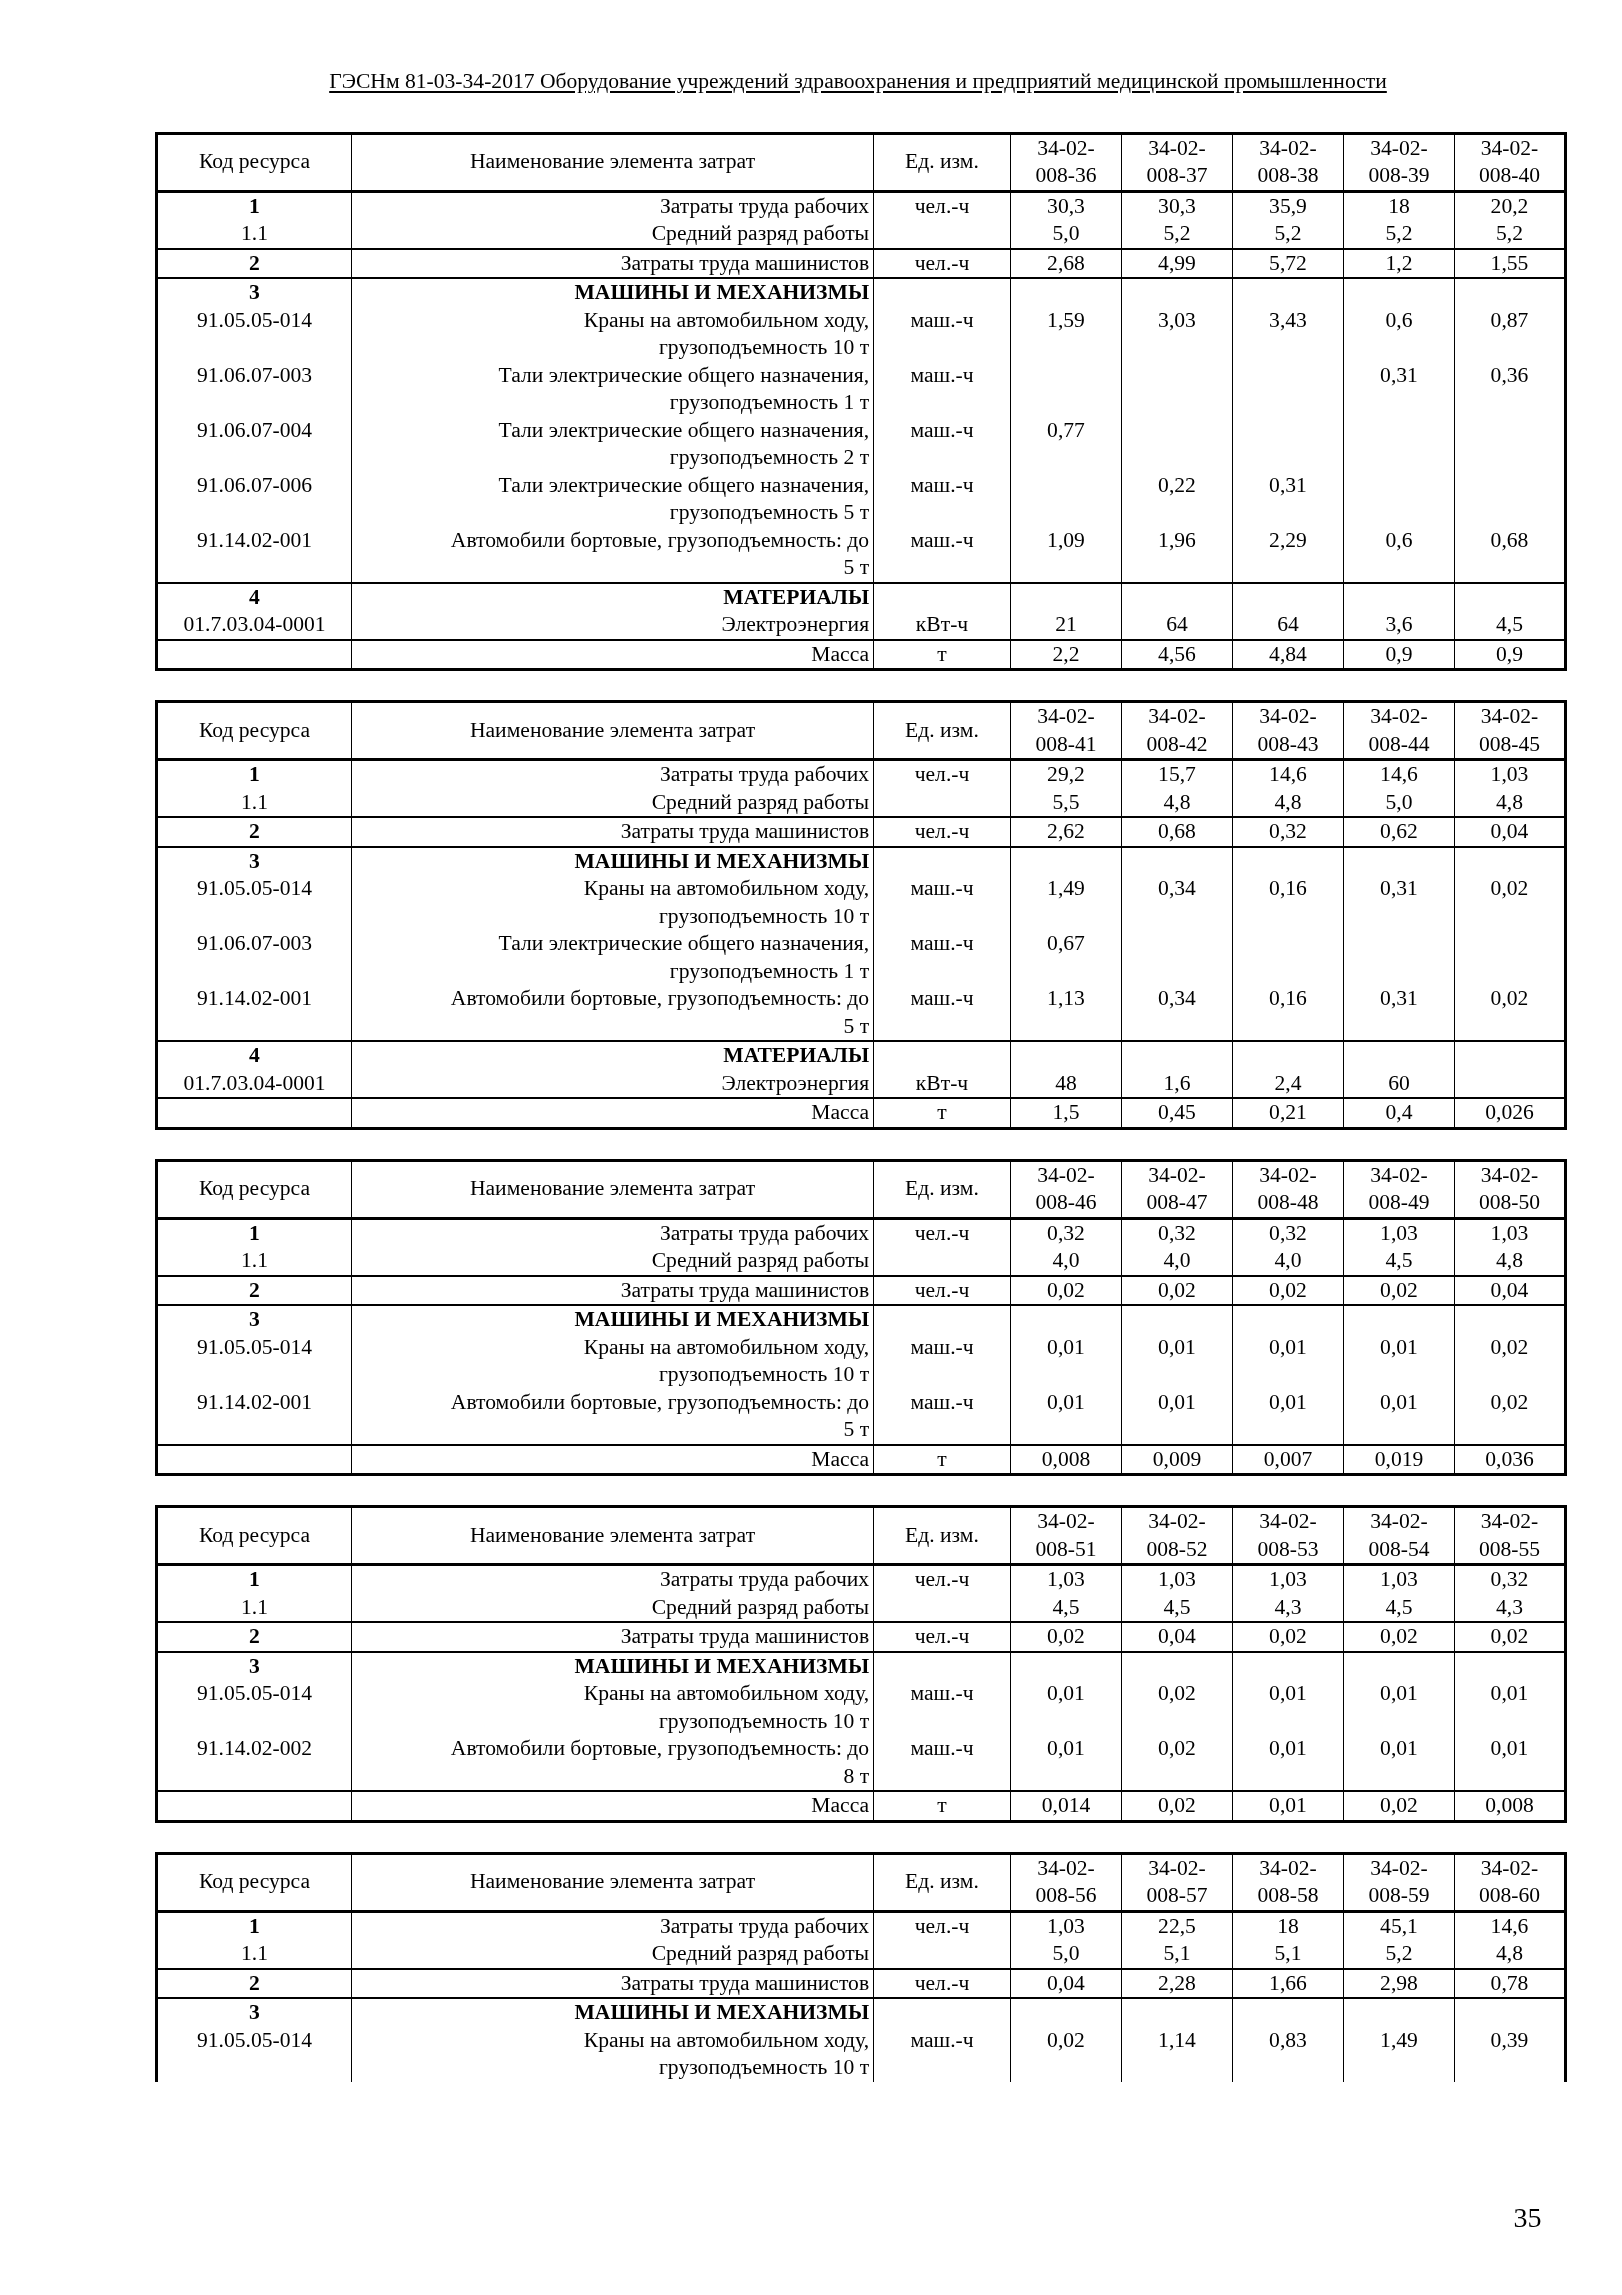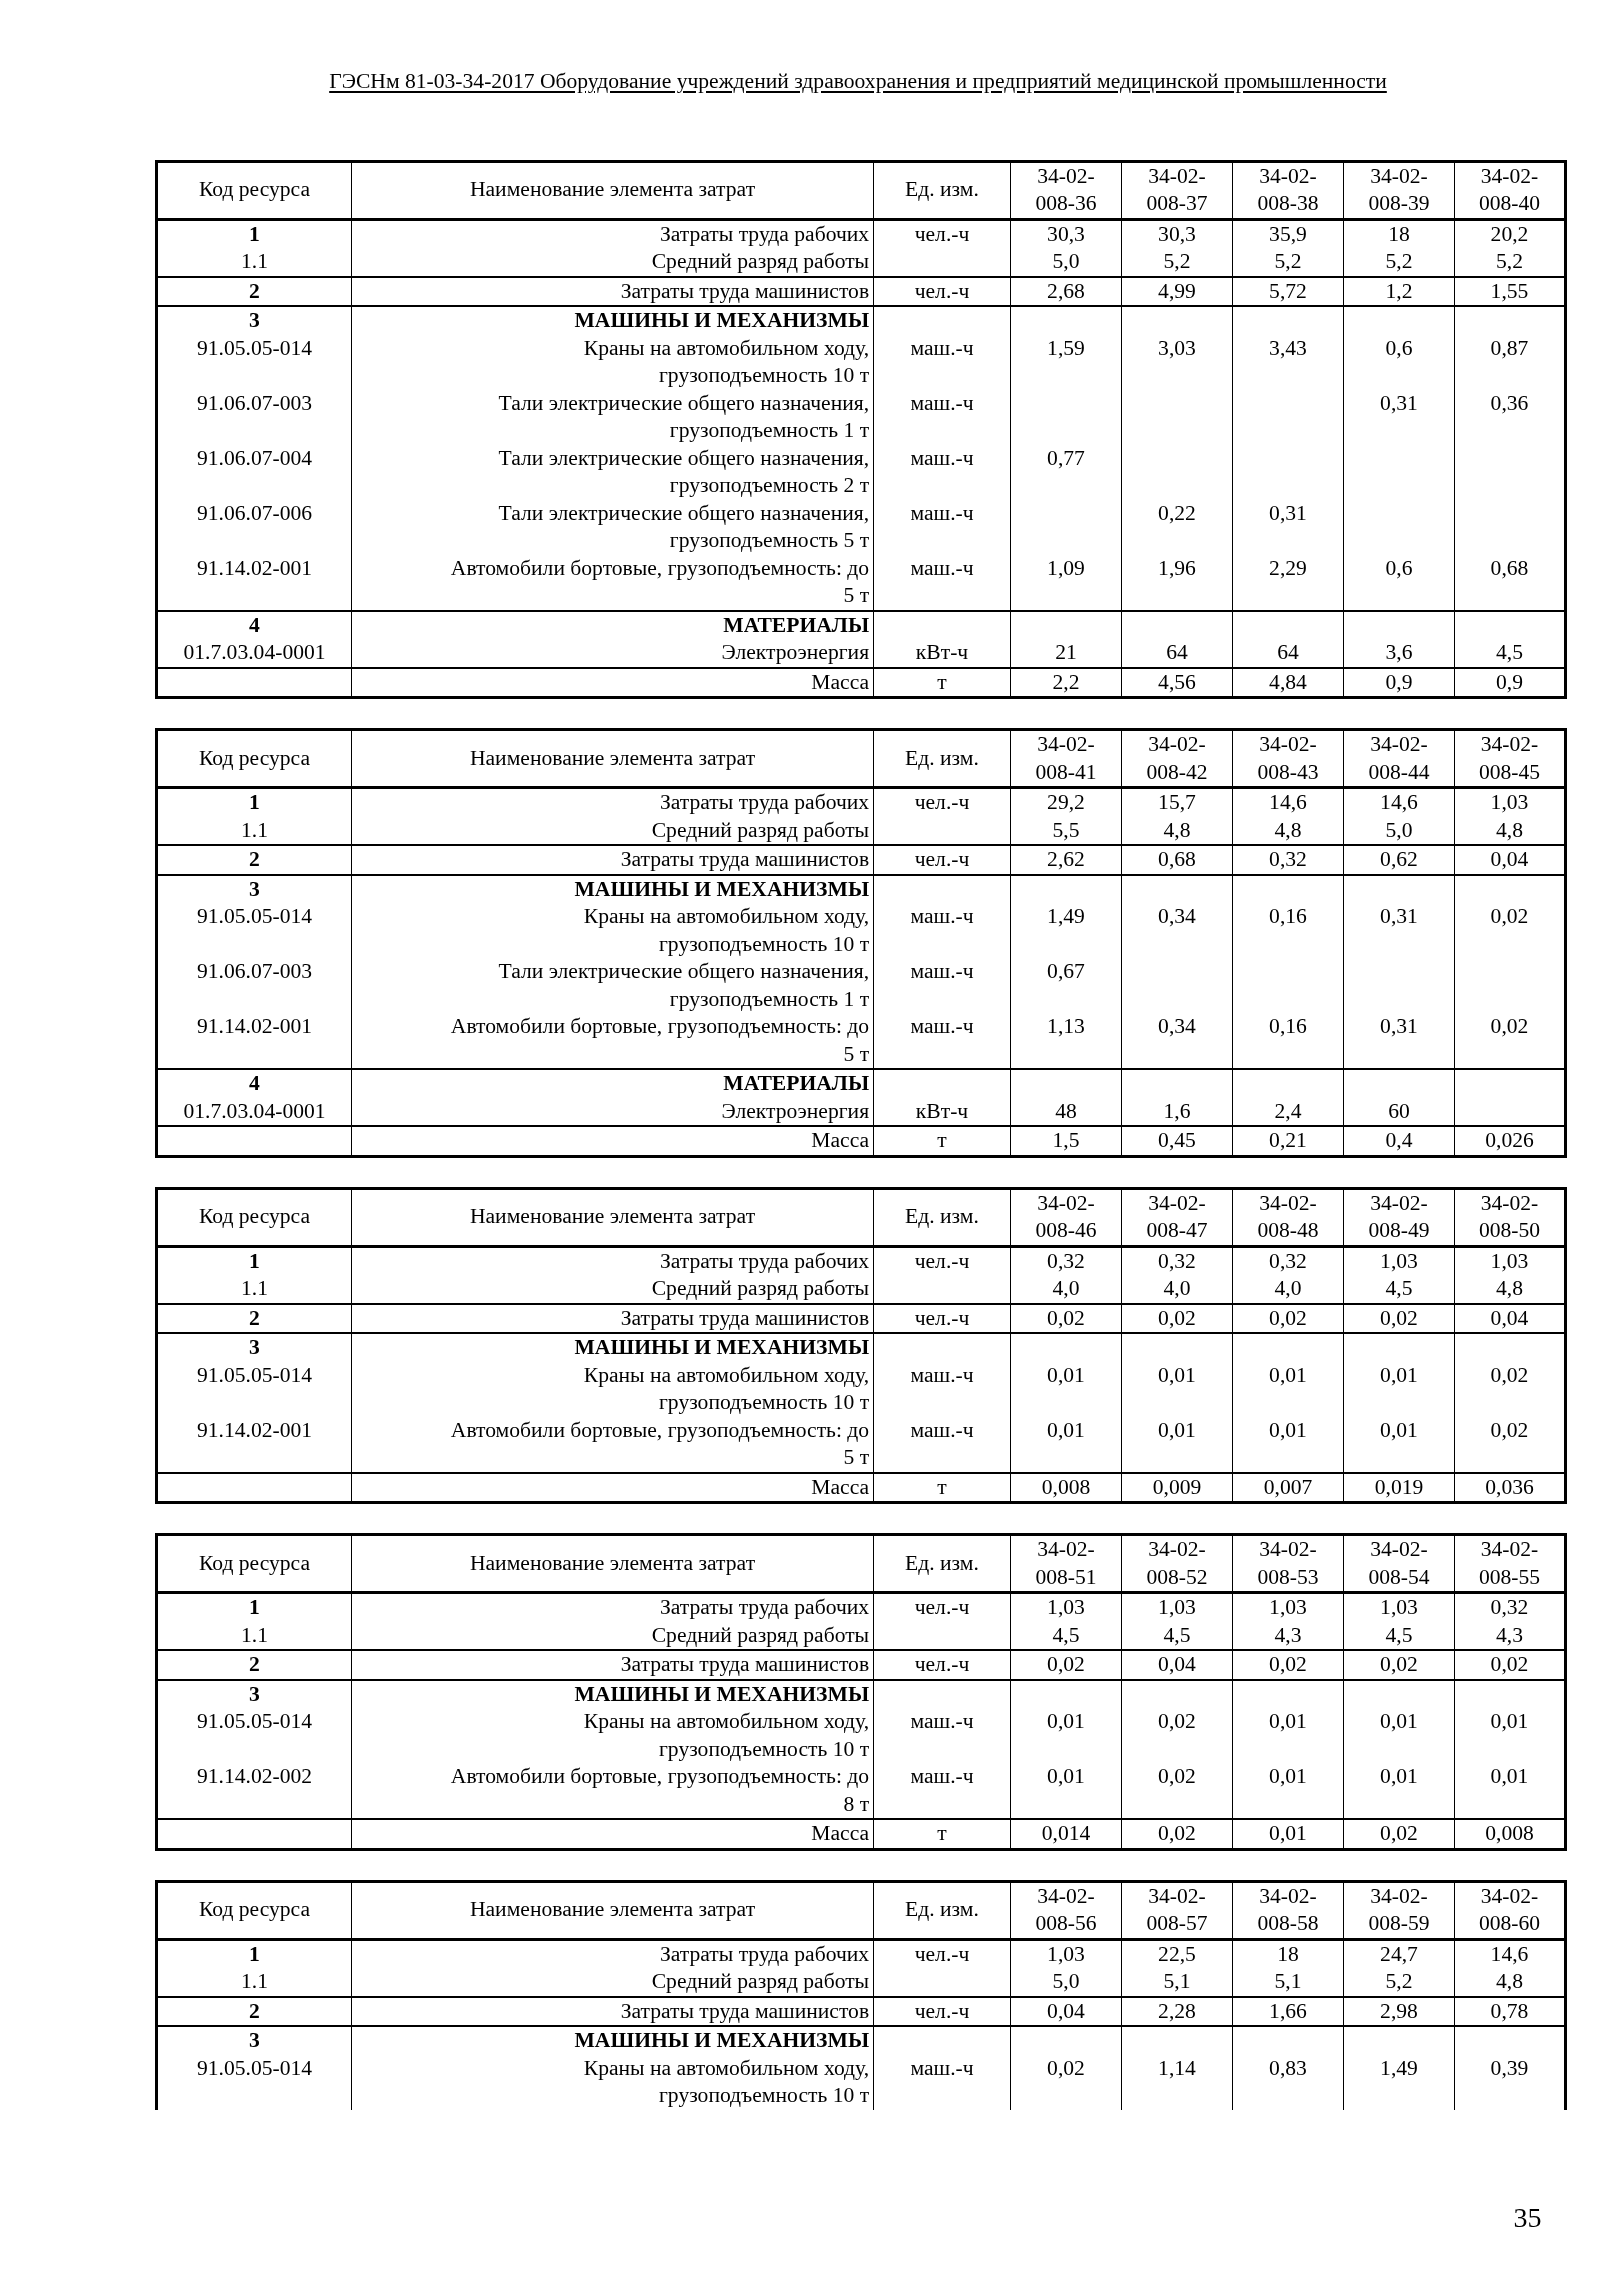--- a/index.html
+++ b/index.html
@@ -9,21 +9,21 @@
     font-family:"Liberation Serif", serif;
     position:relative; overflow:hidden;
   }
   .page-content { position:absolute; left:155px; top:0; width:1406px; height:2295px; }
   .doc-title {
     padding-top:68px;
     text-align:center;
     font-size:21.6px; line-height:27.5px;
     text-decoration:underline;
     text-underline-offset:3.3px;
-    margin-bottom:64px;
+    margin-bottom:36px;
     white-space:nowrap;
   }
   table.norm-table {
     border-collapse:collapse;
     table-layout:fixed;
     width:1406px;
     margin:0 17px 29px 0;
     border:3.3px solid #000;
   }
   table.norm-table.truncated { border-bottom:none; margin-bottom:0; }
@@ -627,21 +627,21 @@
       </tr>
     </thead>
     <tbody>
   <tr>
     <td class="code b">1</td>
     <td class="name">Затраты труда рабочих</td>
     <td class="unit">чел.-ч</td>
     <td class="val">1,03</td>
     <td class="val">22,5</td>
     <td class="val">18</td>
-    <td class="val">24,7</td>
+    <td class="val">45,1</td>
     <td class="val">14,6</td>
   </tr>
 
   <tr>
     <td class="code">1.1</td>
     <td class="name">Средний разряд работы</td>
     <td class="unit"></td>
     <td class="val">5,0</td>
     <td class="val">5,1</td>
     <td class="val">5,1</td>

